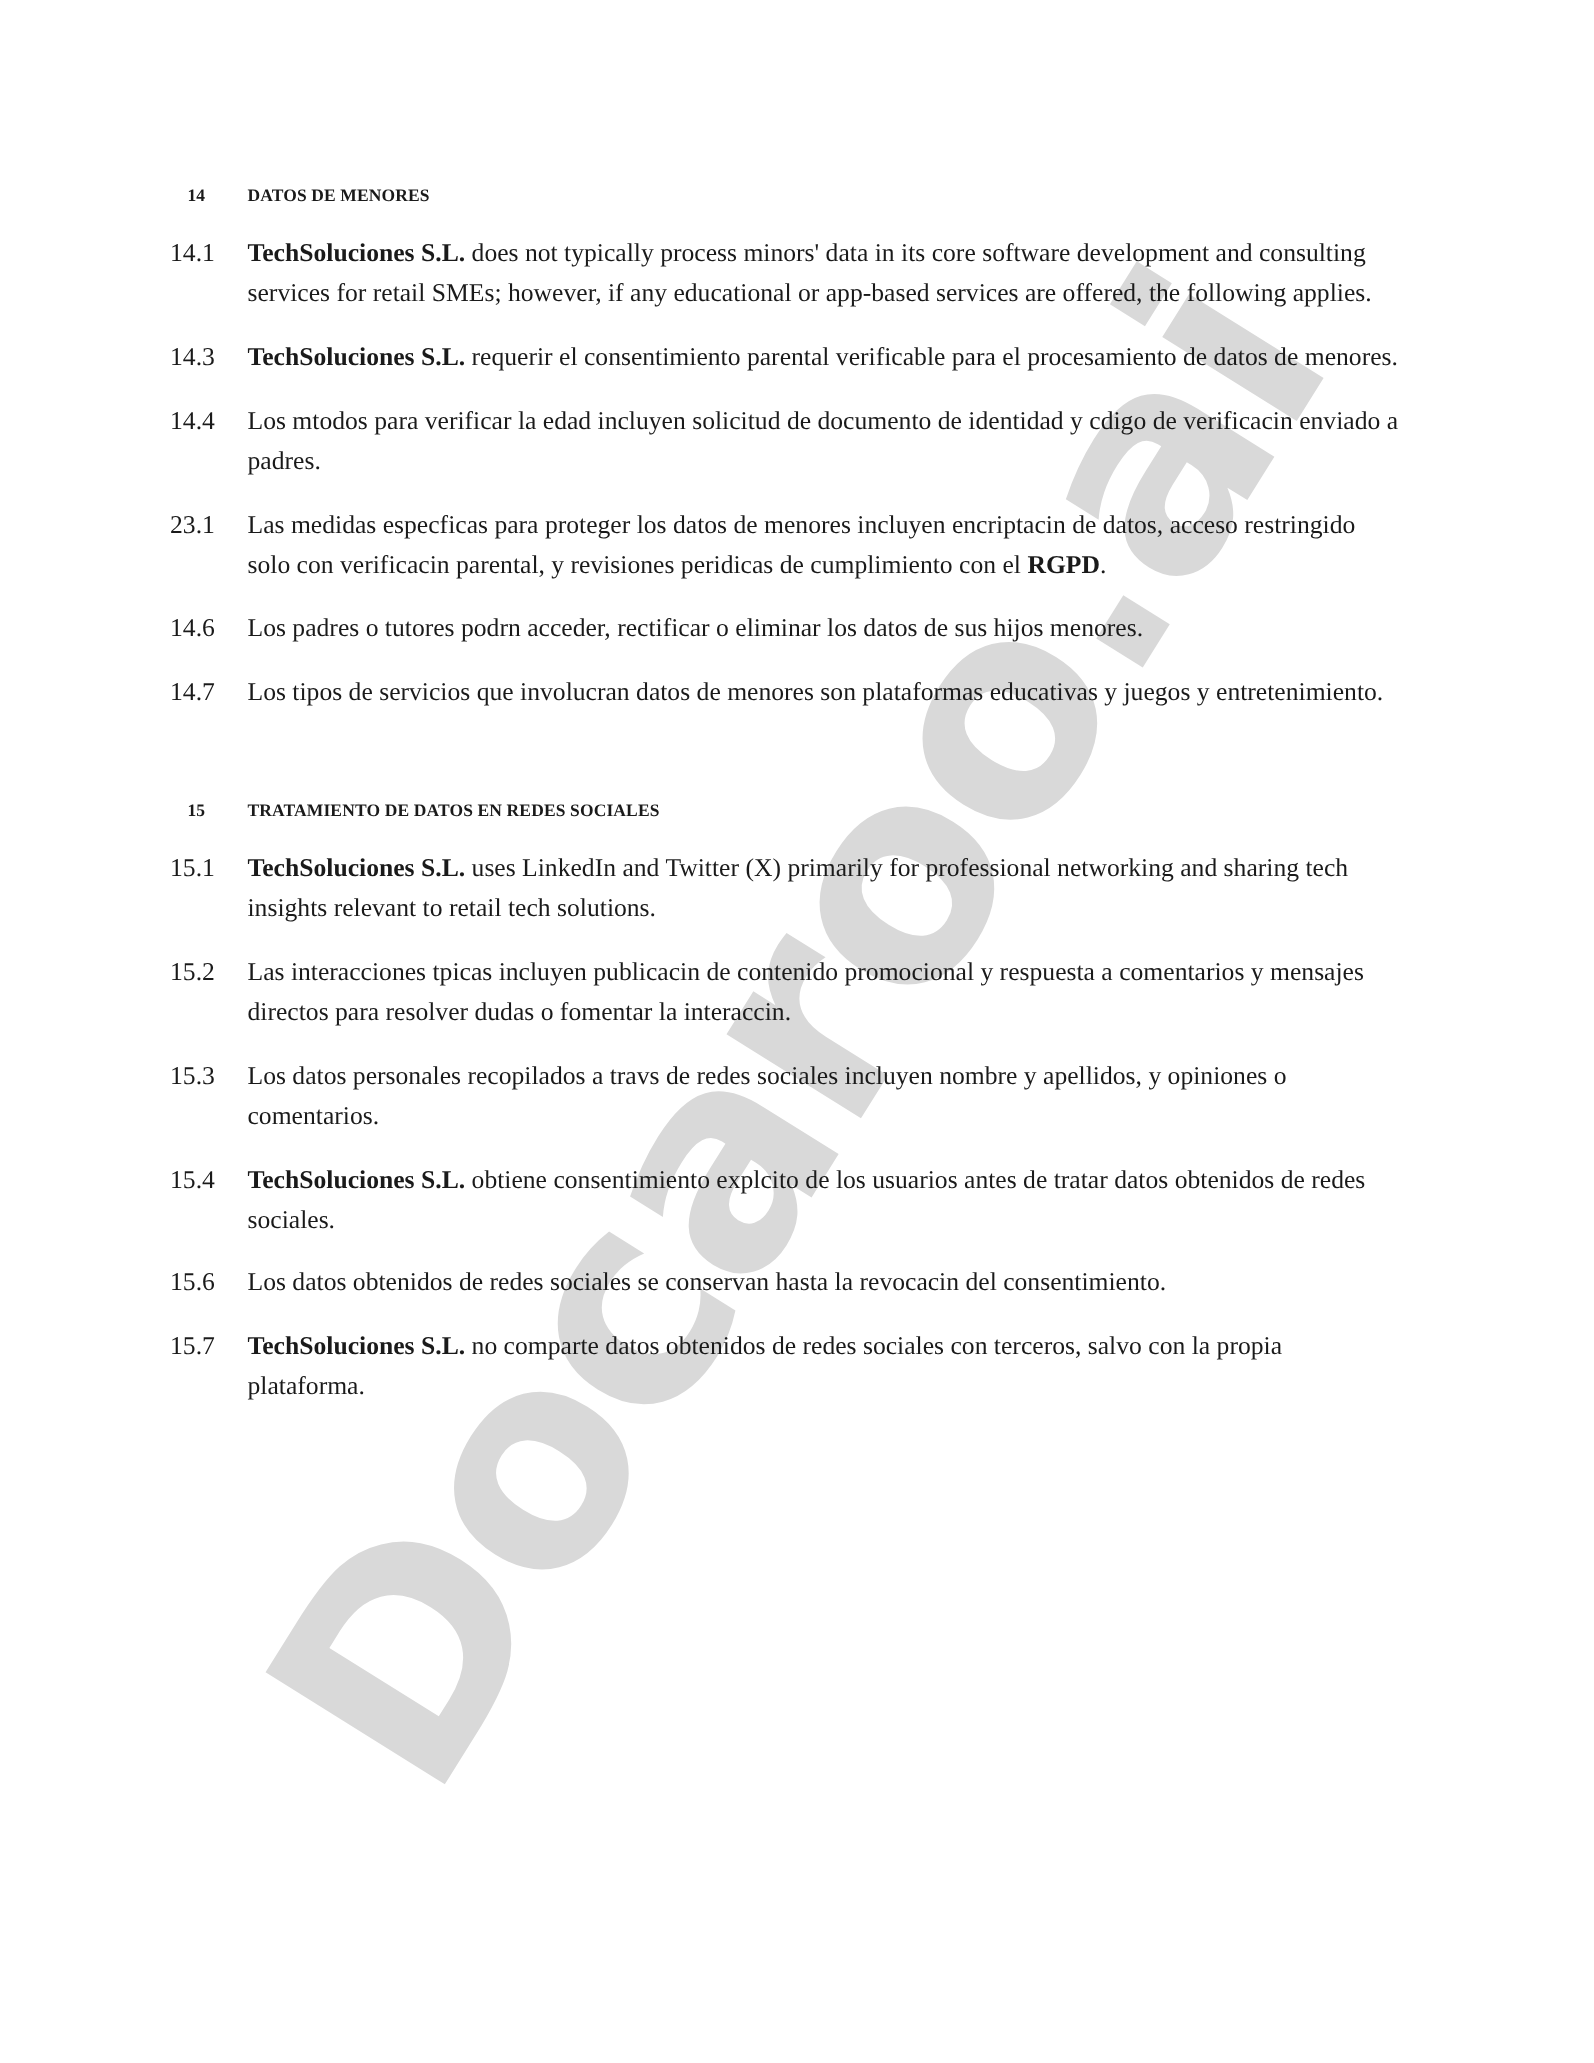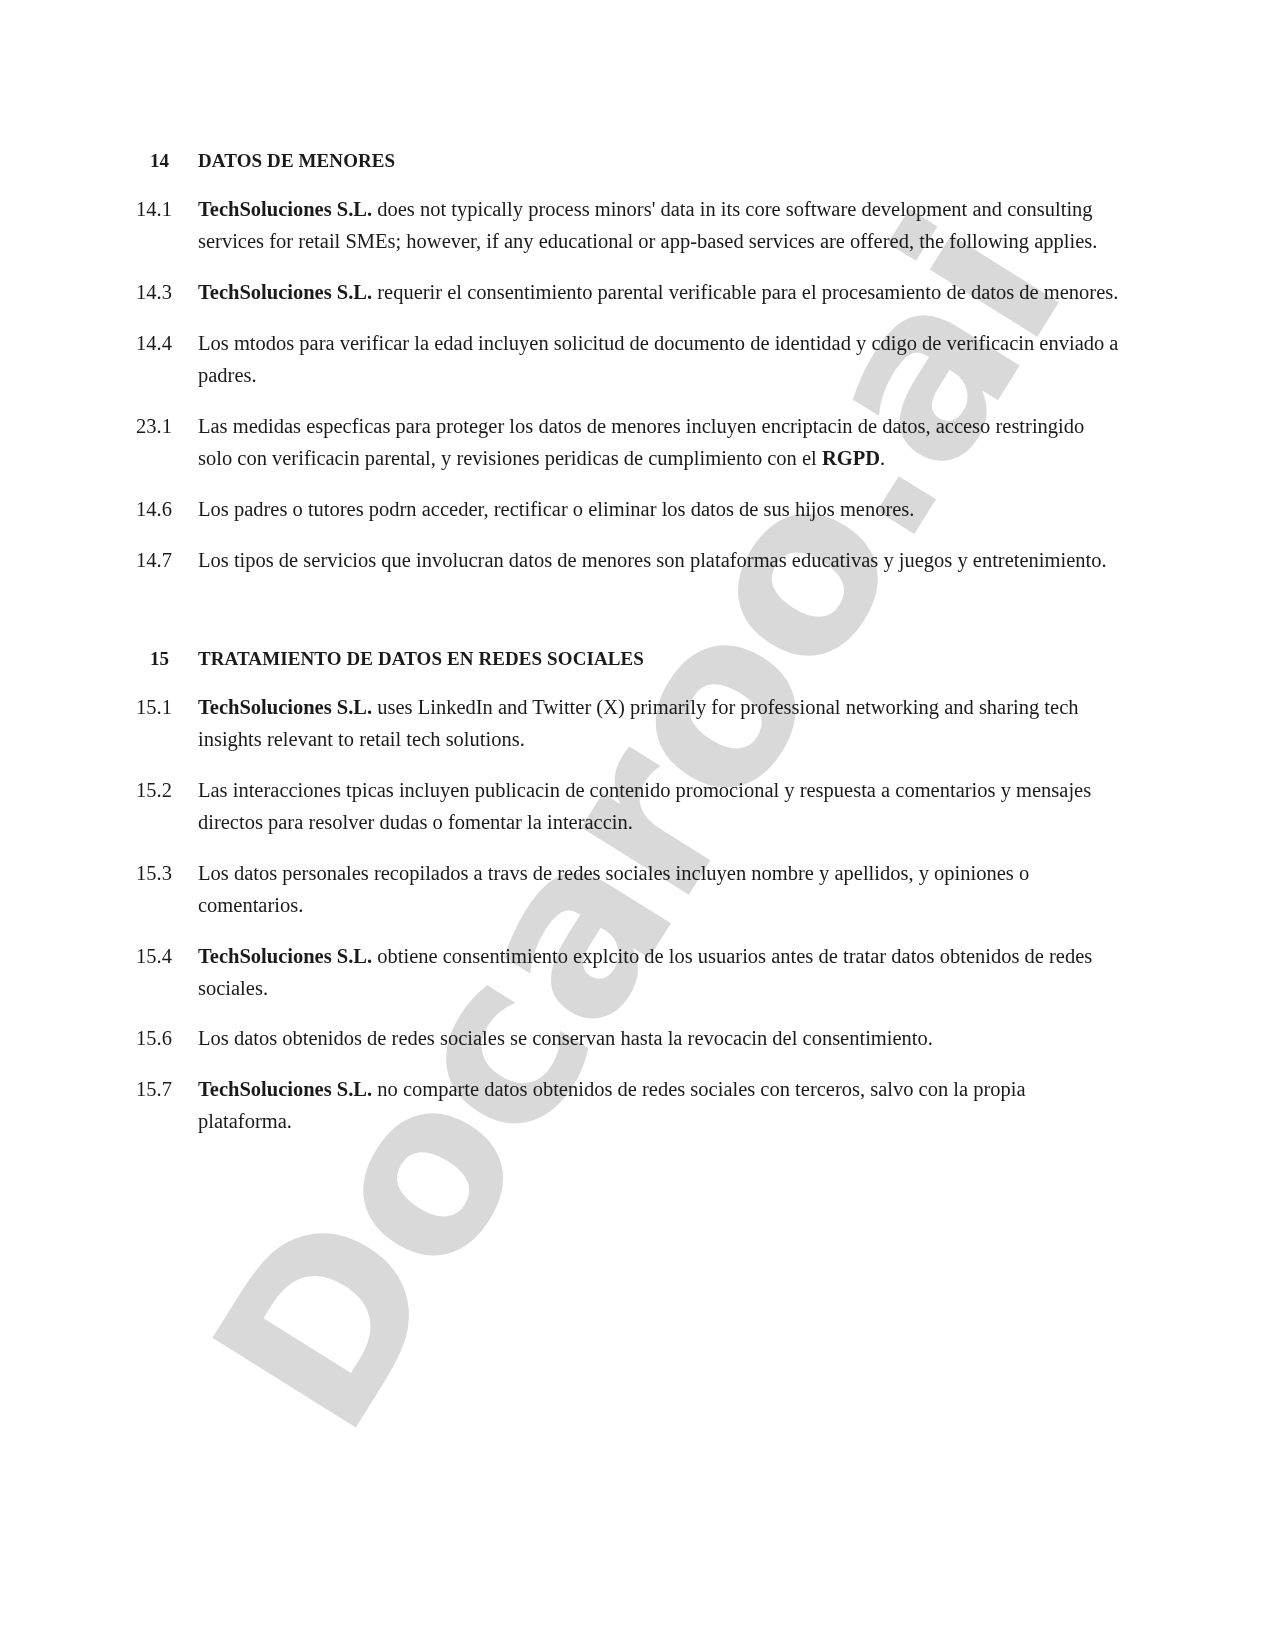--- a/index.html
+++ b/index.html
@@ -58,21 +58,21 @@
   }
 
   .section {
     margin: 0 0 0 0;
   }
 
   .section-heading {
     display: flex;
     align-items: flex-start;
     font-weight: bold;
-    font-size: 19px;
+    font-size: 14px;
     letter-spacing: 0.1px;
     margin: 0 0 22px 0;
   }
   .section-heading .sh-num {
     width: 62px;
     flex: 0 0 62px;
     padding-left: 14px;
     box-sizing: border-box;
   }
   .section-heading .sh-title {

